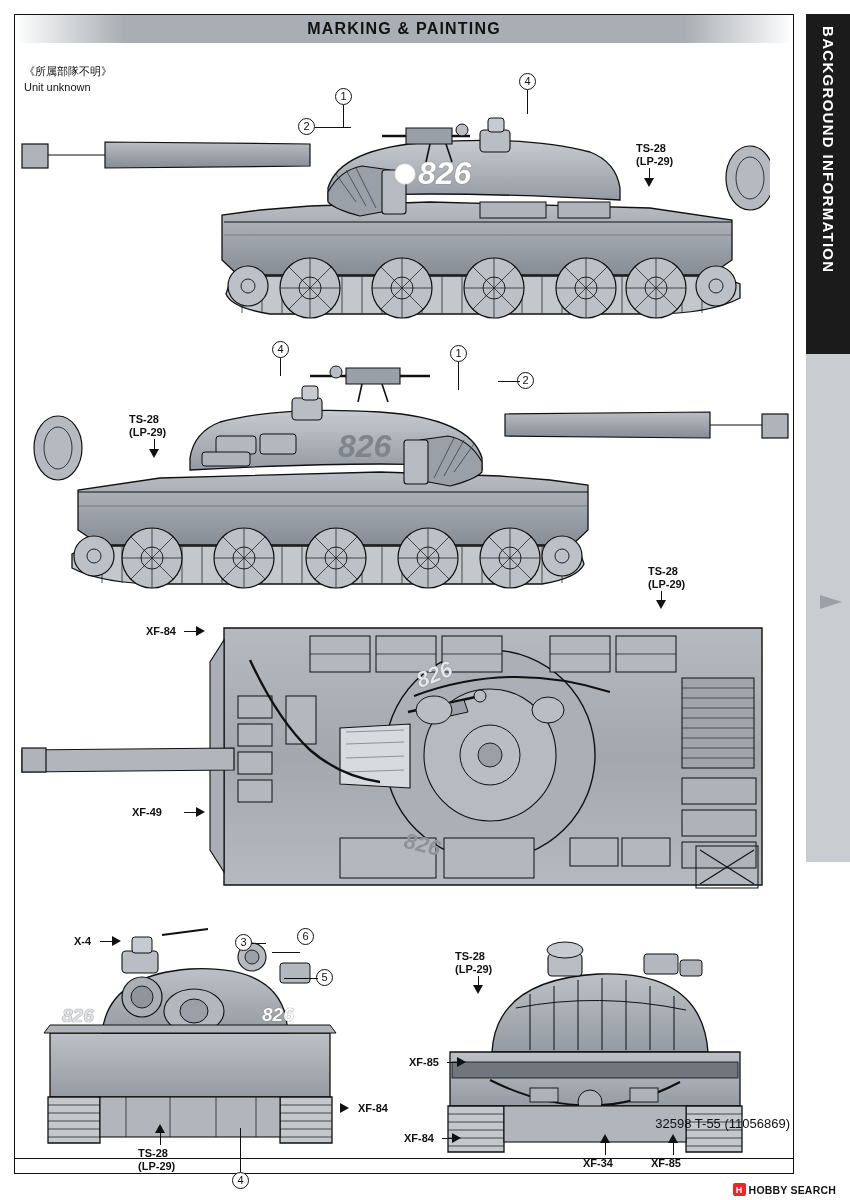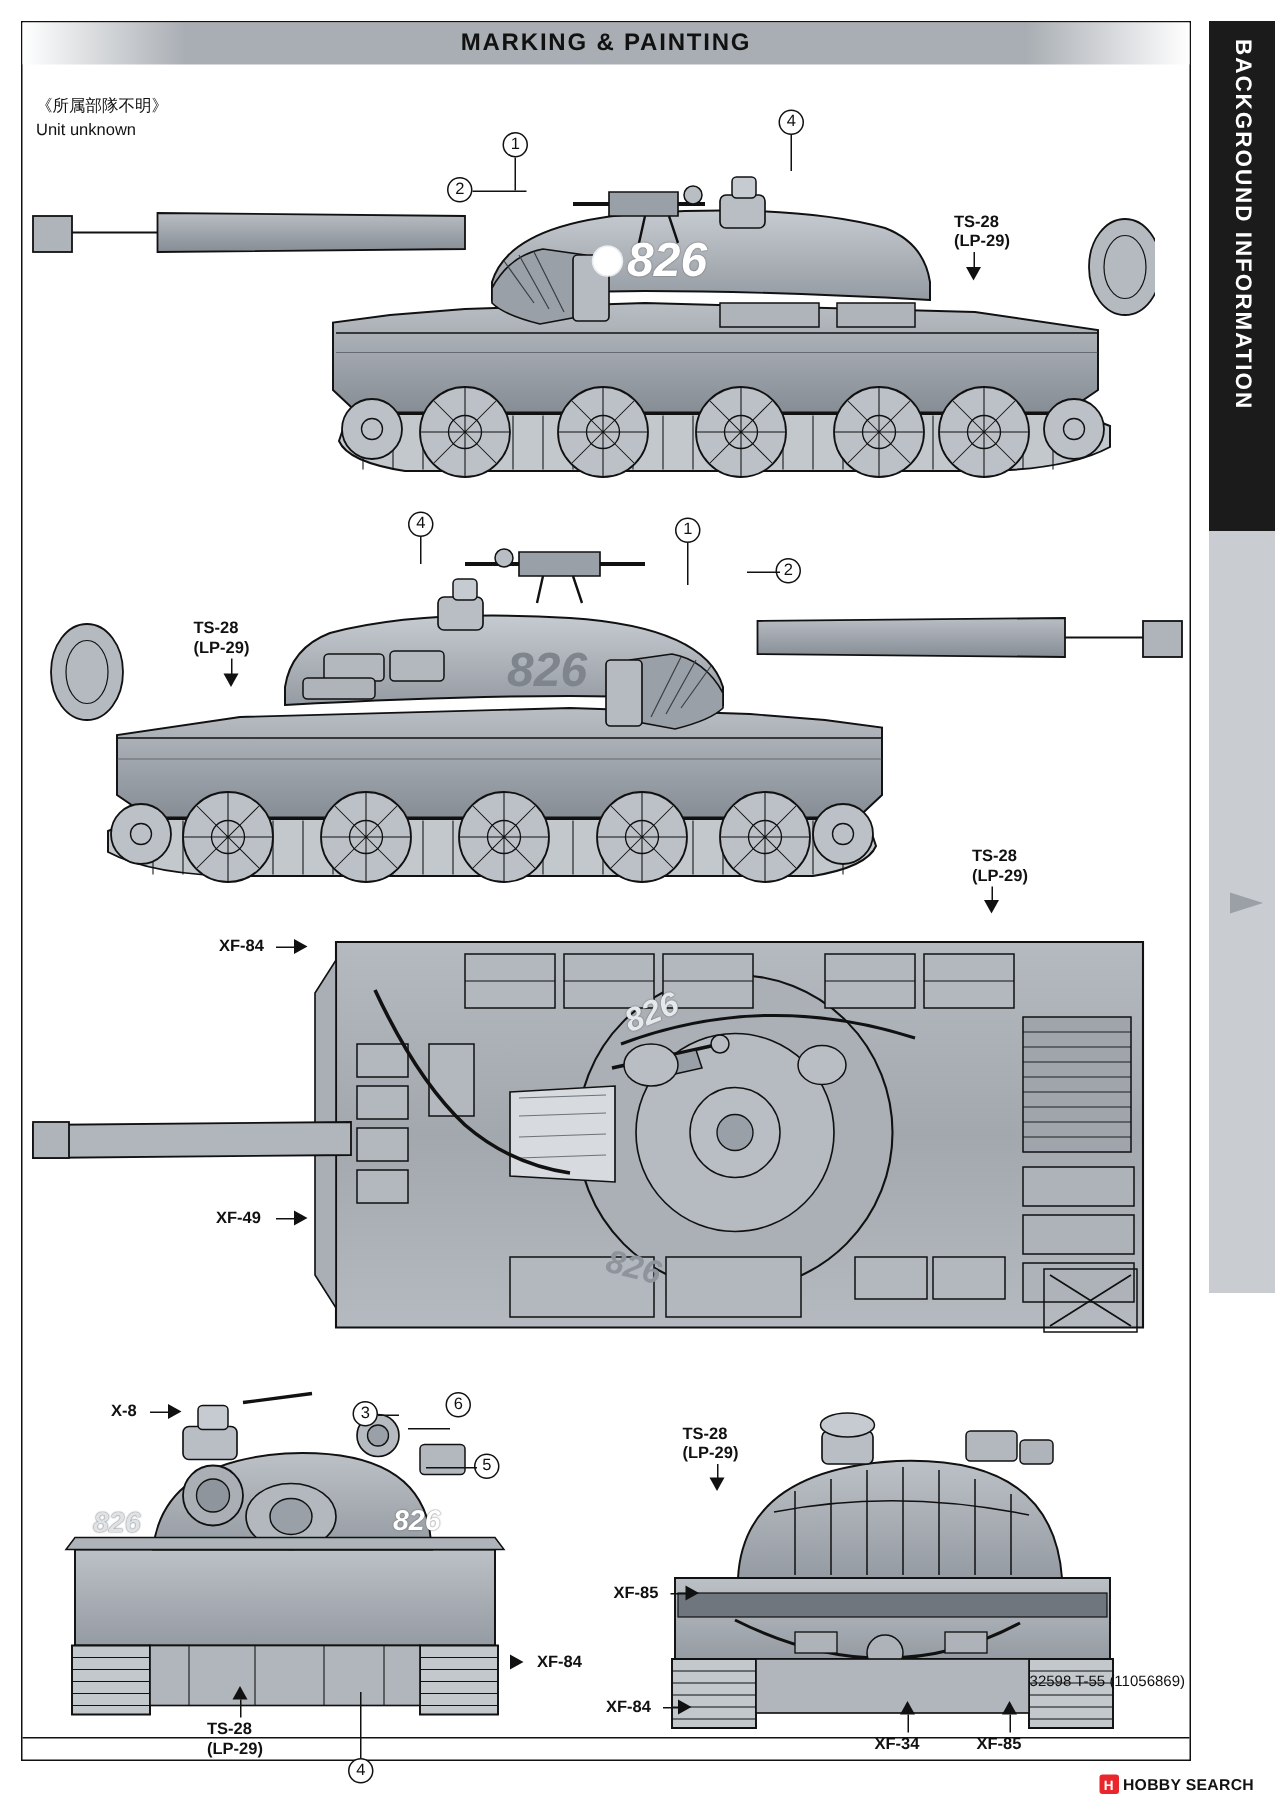--- a/index.html
+++ b/index.html
@@ -115,21 +115,21 @@
   }
   
   .art { position:absolute; }
   svg { display:block; }
   
   .footer-line {
     position:absolute; left:15px; top:1158px; width:778px; height:1px; background:#111;
   }
   .footer-code {
     position:absolute; right:60px; top:1116px;
-    font-size:10px; color:#111;text-align:center;
+    font-size:13px; color:#111;text-align:center;
   }
   .hobby {
     position:absolute; right:14px; bottom:4px;
     display:flex; align-items:center; gap:3px;
   }
   .hobby .mark {
     width:13px;height:13px;background:#e8262b;color:#fff;font-size:9px;
     font-weight:bold;display:flex;align-items:center;justify-content:center;
     border-radius:2px;
   }
@@ -474,21 +474,21 @@
   </div>
   <div class="ln v" style="left:661px; top:591px; height:12px;"></div>
   <div class="arw down" style="left:656px; top:600px;"></div>
 
   <div class="lbl" style="left:146px; top:625px;">
     <span>XF-84</span>
   </div>
   <div class="ln h" style="left:184px; top:631px; width:14px;"></div>
   <div class="arw right" style="left:196px; top:626px;"></div>
 
-  <div class="lbl" style="left:144px; top:806px;text-align:center;">
+  <div class="lbl" style="left:132px; top:806px;text-align:center;">
     <span>XF-49</span>
   </div>
   <div class="ln h" style="left:184px; top:812px; width:14px;"></div>
   <div class="arw right" style="left:196px; top:807px;"></div>
 
   <div class="art" style="left:30px; top:915px;">
     <svg width="340" height="235" viewBox="0 0 340 235">
       <defs>
         <linearGradient id="gFront" x1="0" y1="0" x2="0" y2="1">
           <stop offset="0%" stop-color="#bcc1c7"></stop>
@@ -542,21 +542,21 @@
   <div class="circ" style="left:235px; top:934px;">3</div>
   <div class="ln h" style="left:252px; top:943px; width:14px;"></div>
   <div class="circ" style="left:297px; top:928px;">6</div>
   <div class="ln h" style="left:272px; top:952px; width:28px;"></div>
   <div class="circ" style="left:316px; top:969px;">5</div>
   <div class="ln h" style="left:284px; top:978px; width:34px;"></div>
   <div class="circ" style="left:232px; top:1172px;">4</div>
   <div class="ln v" style="left:240px; top:1128px; height:44px;"></div>
 
   <div class="lbl" style="left:74px; top:935px;">
-    <span>X-8</span>
+    <span>X-4</span>
   </div>
   <div class="ln h" style="left:100px; top:941px; width:14px;"></div>
   <div class="arw right" style="left:112px; top:936px;"></div>
 
   <div class="lbl" style="left:358px; top:1102px;">
     <span>XF-84</span>
   </div>
   <div class="arw right" style="left:340px; top:1103px;"></div>
 
   <div class="lbl" style="left:138px; top:1147px;">

